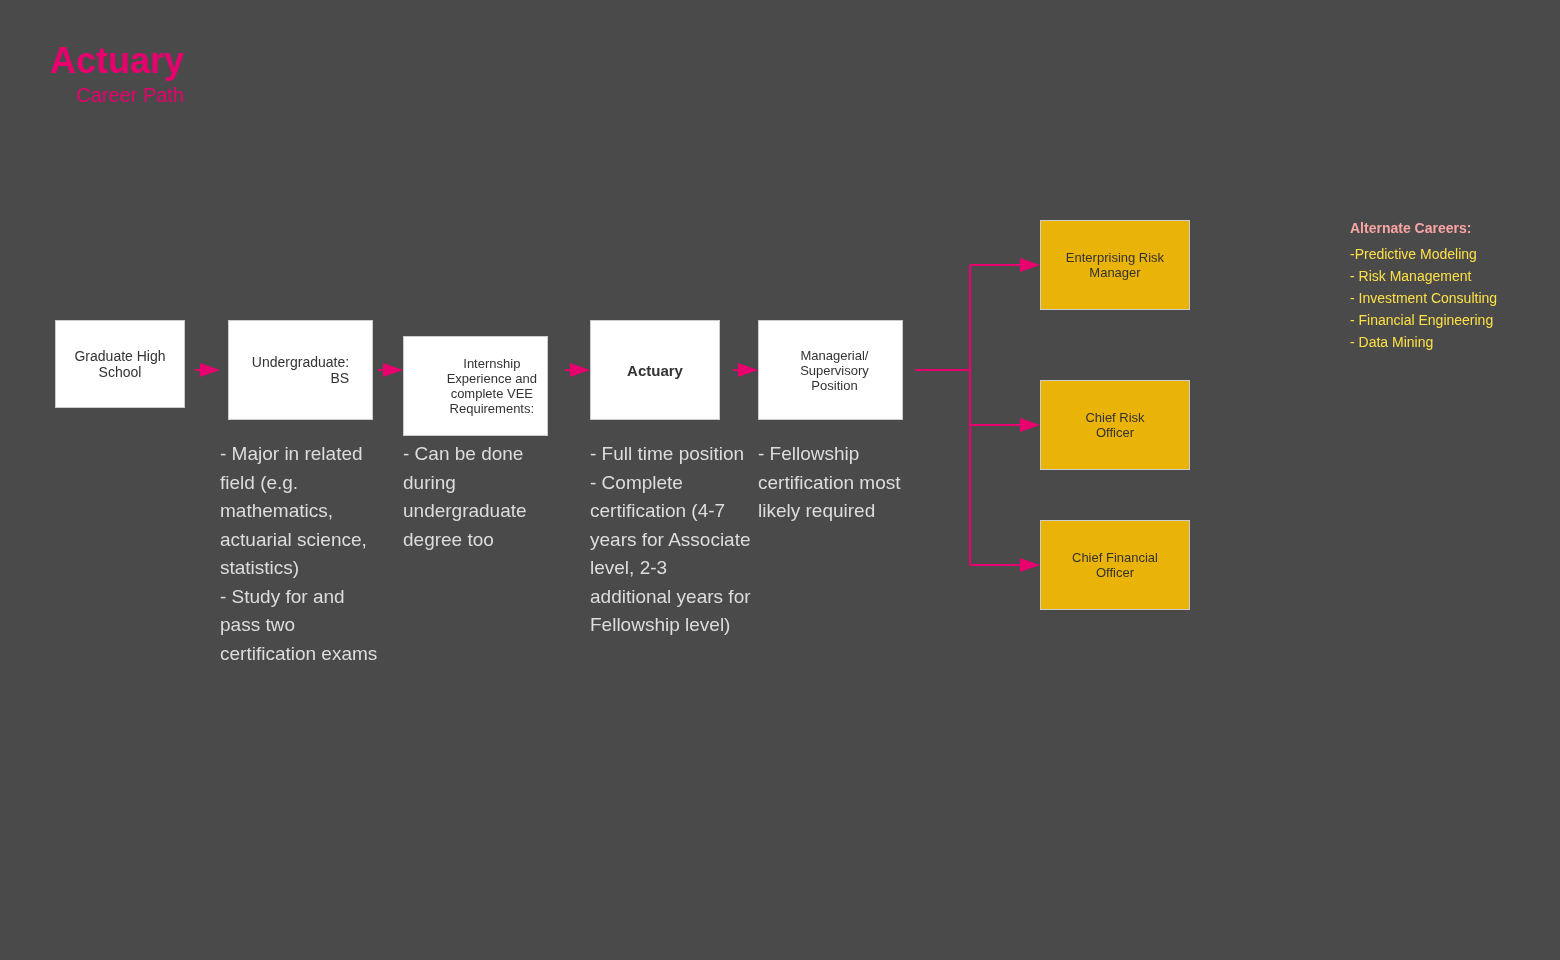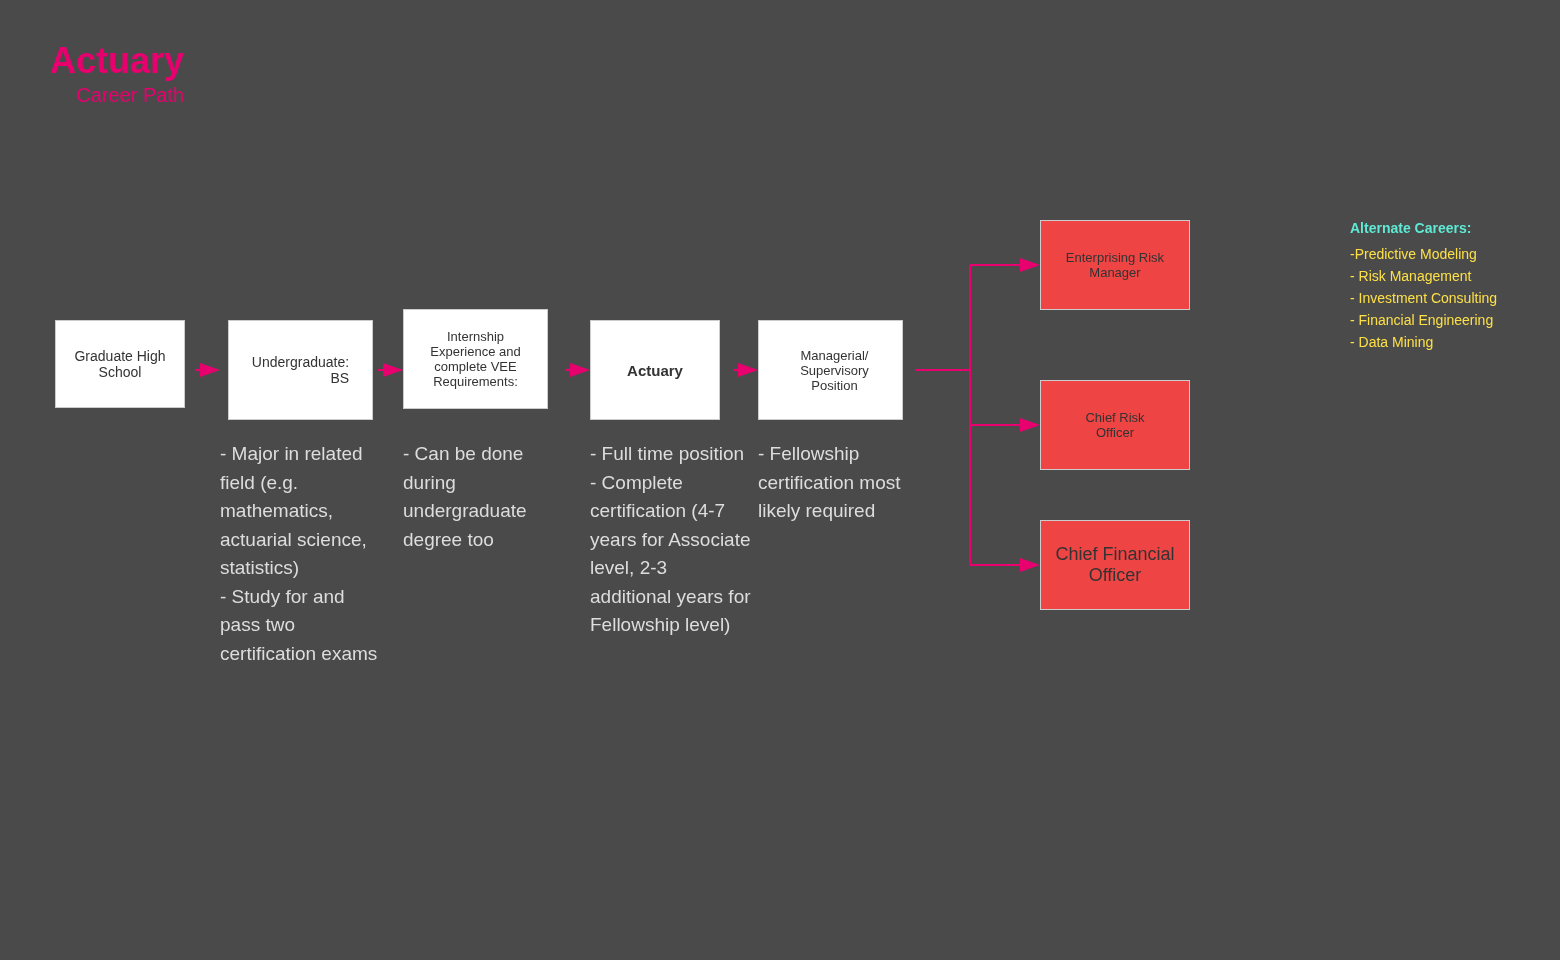--- a/index.html
+++ b/index.html
@@ -77,21 +77,21 @@
     .flow-svg {
       position: absolute;
       top: 0;
       left: 0;
       width: 1560px;
       height: 960px;
       pointer-events: none;
     }
 
     .right-box {
-      background: #ef4444;
+      background: #eab308;
       border: 1px solid #ccc;
       width: 150px;
       height: 90px;
       display: flex;
       align-items: center;
       justify-content: center;
       text-align: center;
       font-size: 13px;
       color: #333;
       padding: 8px;
@@ -100,21 +100,21 @@
     .alternate-careers {
       position: absolute;
       top: 220px;
       left: 1350px;
       color: #ddd;
       font-size: 14px;
     }
 
     .alternate-careers .title {
       font-weight: bold;
-      color: #5eead4;
+      color: #fca5a5;
       margin-bottom: 10px;
     }
 
     .alternate-careers .item {
       margin-bottom: 6px;
       color: #fde047;
     }
 
     
     .box-pos {
@@ -157,42 +157,42 @@
 </svg>
 
 <div class="box box-small box-pos" style="top:320px; left:55px;">
   <span>Graduate High<br>School</span>
 </div>
 
 <div class="box box-medium box-pos" style="top:320px; left:228px;text-align:right;">
   <span>Undergraduate:<br>BS</span>
 </div>
 
-<div class="box box-medium box-pos" style="top:309px; left:403px;">
+<div class="box box-medium box-pos" style="top:336px; left:403px;justify-content:flex-end;">
   <span style="font-size:13px;">Internship<br>Experience and<br>complete VEE<br>Requirements:</span>
 </div>
 
 <div class="box box-actuary box-pos" style="top:320px; left:590px;">
   <span><strong>Actuary</strong></span>
 </div>
 
 <div class="box box-managerial box-pos" style="top:320px; left:758px;">
   <span style="font-size:13px;">Managerial/<br>Supervisory<br>Position</span>
 </div>
 
 <div class="right-box box-pos" style="top:220px; left:1040px;">
   <span style="font-size:13px;">Enterprising Risk<br>Manager</span>
 </div>
 
 <div class="right-box box-pos" style="top:380px; left:1040px;">
   <span style="font-size:13px;">Chief Risk<br>Officer</span>
 </div>
 
 <div class="right-box box-pos" style="top:520px; left:1040px;">
-  <span style="font-size:18px;">Chief Financial<br>Officer</span>
+  <span style="font-size:13px;">Chief Financial<br>Officer</span>
 </div>
 
 <div class="box-pos note" style="top:440px; left:220px; width:160px;">
   - Major in related<br>field (e.g.<br>mathematics,<br>actuarial science,<br>statistics)<br>- Study for and<br>pass two<br>certification exams
 </div>
 
 <div class="box-pos note" style="top:440px; left:403px; width:150px;">
   - Can be done<br>during<br>undergraduate<br>degree too
 </div>
 

